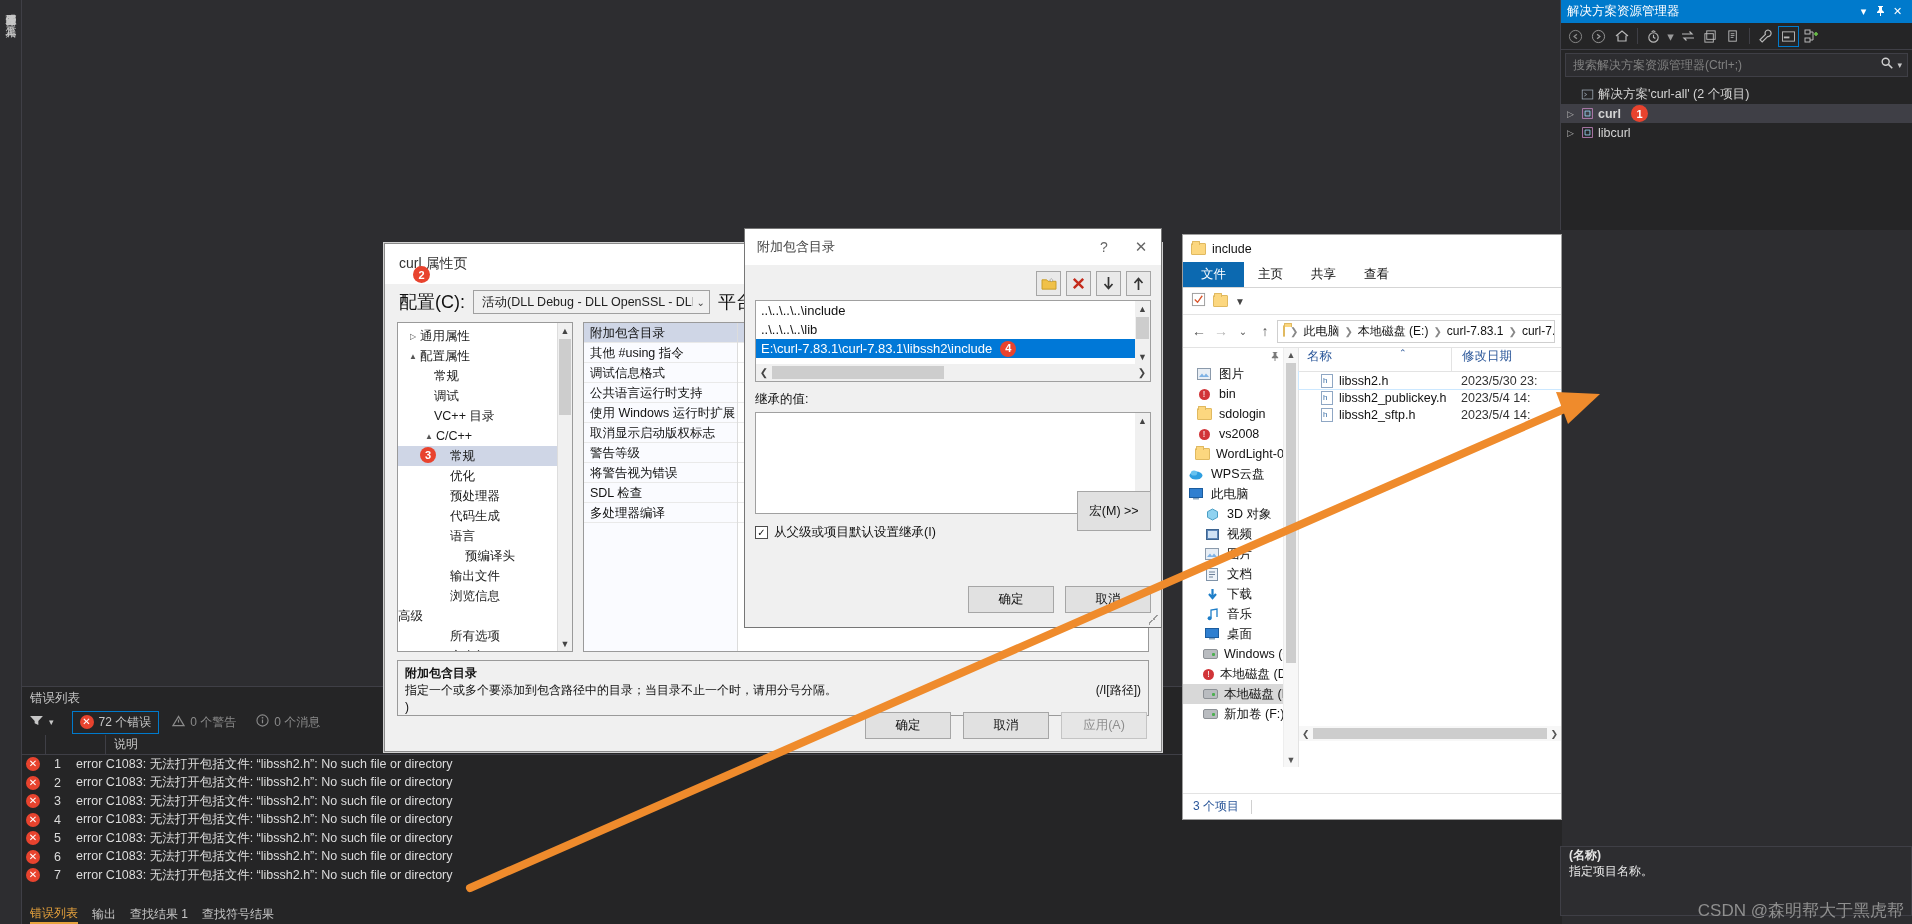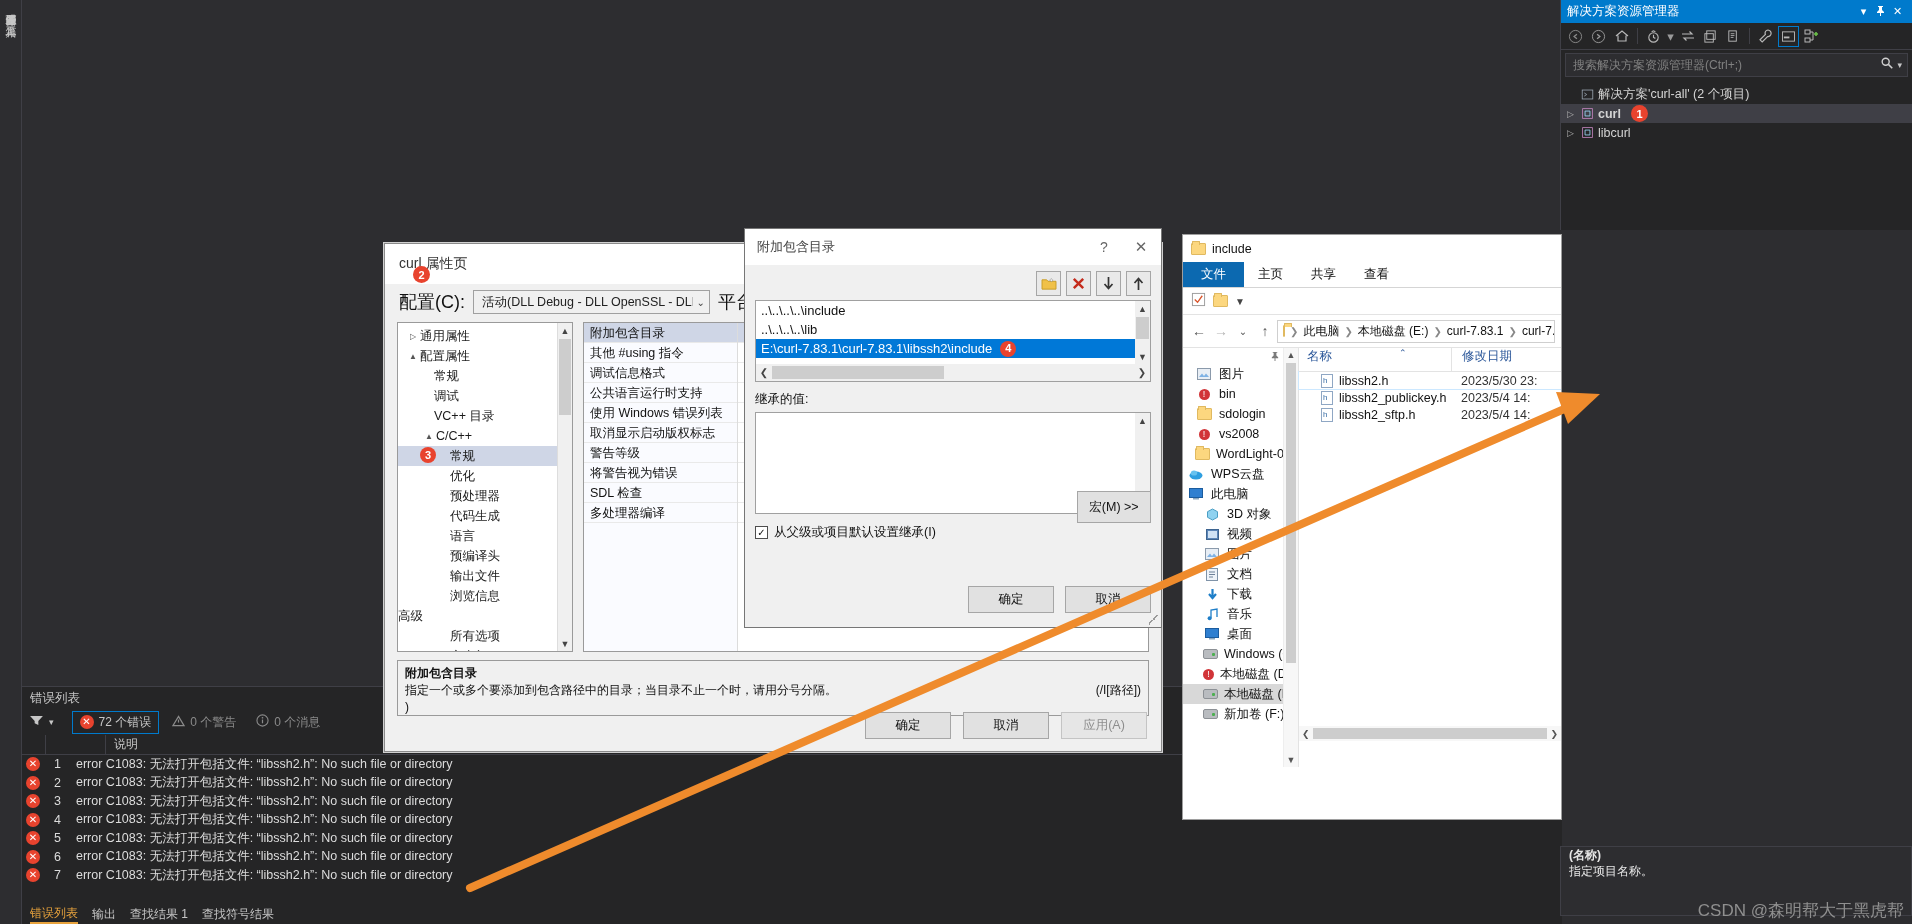--- a/index.html
+++ b/index.html
@@ -614,21 +614,21 @@
             </div>
           <div class="ptrow" style="padding-left:52px">
               <span>预处理器</span>
             </div>
           <div class="ptrow" style="padding-left:52px">
               <span>代码生成</span>
             </div>
           <div class="ptrow" style="padding-left:52px">
               <span>语言</span>
             </div>
-          <div class="ptrow" style="padding-left:52px">
+          <div class="ptrow" style="padding-left:67px">
               <span>预编译头</span>
             </div>
           <div class="ptrow" style="padding-left:52px">
               <span>输出文件</span>
             </div>
           <div class="ptrow" style="padding-left:52px">
               <span>浏览信息</span>
             </div>
           <div class="ptrow" style="">
               <span>高级</span>
@@ -646,21 +646,21 @@
           <div class="thumb"></div>
           <div class="dn" style="position:absolute;bottom:0;left:0;right:0">▼</div>
         </div>
       </div>
       <div class="pp-grid">
         <div class="pg-left">
           <div class="pgrow sel">附加包含目录</div>
           <div class="pgrow">其他 #using 指令</div>
           <div class="pgrow">调试信息格式</div>
           <div class="pgrow">公共语言运行时支持</div>
-          <div class="pgrow">使用 Windows 错误列表</div>
+          <div class="pgrow">使用 Windows 运行时扩展</div>
           <div class="pgrow">取消显示启动版权标志</div>
           <div class="pgrow">警告等级</div>
           <div class="pgrow">将警告视为错误</div>
           <div class="pgrow">SDL 检查</div>
           <div class="pgrow">多处理器编译</div>
         </div>
         <div class="pg-right">
           <div class="pgrow sel"></div>
           <div class="pgrow"></div>
           <div class="pgrow"></div>
@@ -739,21 +739,21 @@
     <div class="inc-inh-box">
       <div class="inc-vsb" style="bottom:0">
         <div class="a">▲</div>
         <div class="a" style="position:absolute;bottom:0;left:0;right:0">▼</div>
       </div>
     </div>
     <div class="inc-chk-row">
       <span class="chk">✓</span>
       <span>从父级或项目默认设置继承(I)</span>
     </div>
-    <div class="winbtn inc-macro" style="min-width:74px;height:32px">宏(M) &gt;&gt;</div>
+    <div class="winbtn inc-macro" style="min-width:74px;height:40px">宏(M) &gt;&gt;</div>
     <div class="inc-btns">
       <div class="winbtn">确定</div>
       <div class="winbtn">取消</div>
     </div>
     <div class="resizer"></div>
   </div>
 
   <div class="fex">
     <div class="fex-title">
       <span class="folder-ic"></span>
@@ -970,20 +970,24 @@
           <span class="dt">2023/5/4 14:</span>
         </div>
         <div class="fex-hsb">
           <span class="a">❮</span>
           <span class="th"></span>
           <span style="flex:1"></span>
           <span class="a">❯</span>
         </div>
       </div>
     </div>
+    <div class="fex-status">
+      <span>3 个项目</span>
+      <span style="width:1px;height:14px;background:#d0d0d0;margin-left:12px"></span>
+    </div>
   </div>
 
   <svg class="arrow-svg" viewBox="0 0 1912 924">
     <line x1="470" y1="888" x2="1578" y2="403" stroke="#ef8b2c" stroke-width="8" stroke-linecap="round"></line>
     <polygon points="1600,394 1556,392 1568,424" fill="#ef8b2c"></polygon>
   </svg>
 
 </div>
 
 </body></html>

